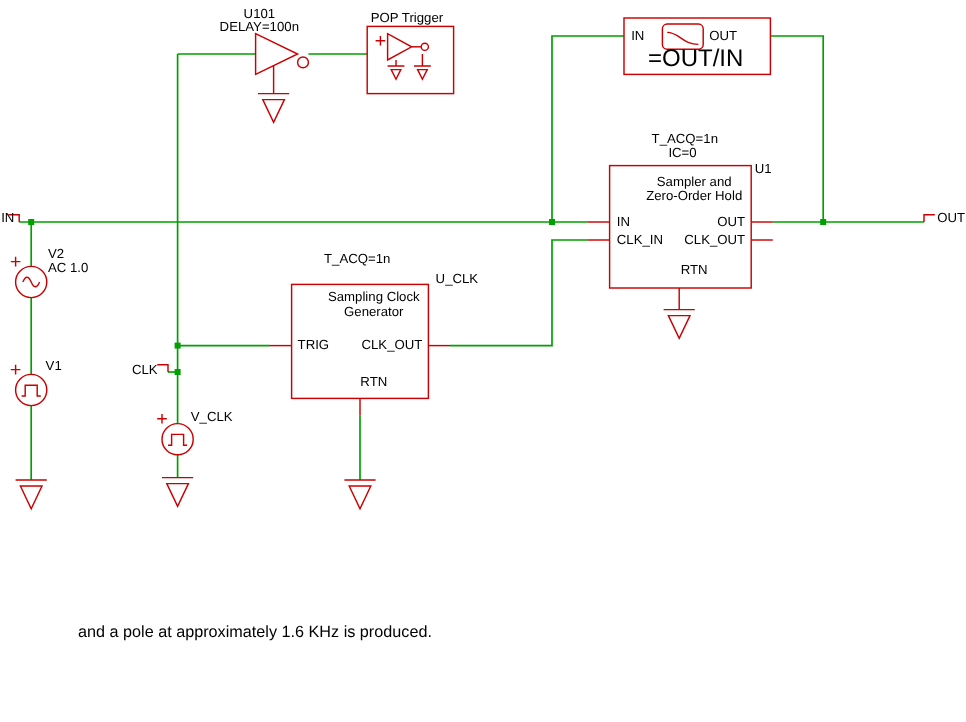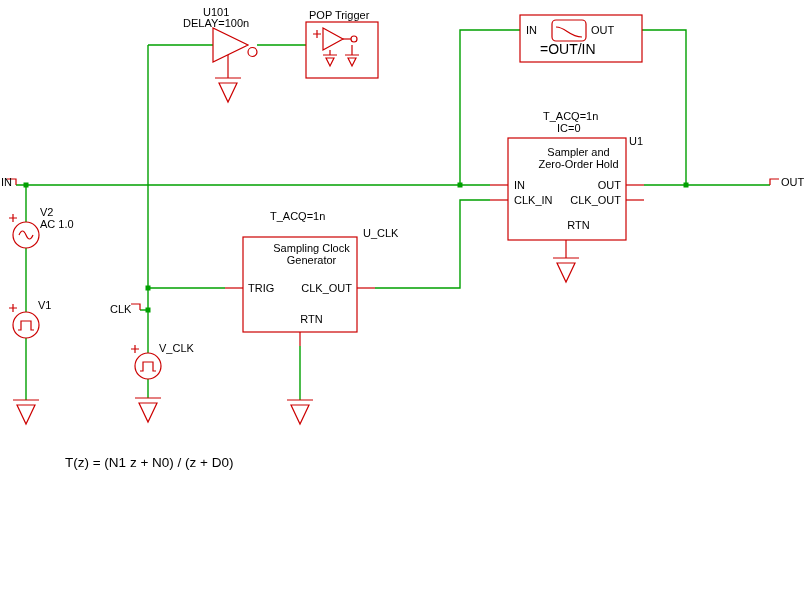--- a/index.html
+++ b/index.html
@@ -9,21 +9,21 @@
     font-family: "Liberation Sans", sans-serif;
   }
   #canvas { position: absolute; left: 0; top: 0; width: 805px; height: 496px; background: #ffffff; }
   svg.layer { position: absolute; left: 0; top: 0; }
   .lbl {
     position: absolute; font-size: 11px; line-height: 12px; color: #000;
     white-space: nowrap;
   }
   .lbl.center { text-align: center; padding-left: 23px; }
   .lbl.right { text-align: right; }
-  .expr { font-size: 14px; line-height: 15px; }
+  .expr { font-size: 20px; line-height: 15px; }
   .note {
     position: absolute; font-size: 13.5px; line-height: 16px; color: #000;
     white-space: nowrap;
   }
 </style>
 </head>
 <body>
 
 <div id="canvas">
 
@@ -164,15 +164,15 @@
 
   <div class="lbl" style="left:40px;top:206px">V2</div>
   <div class="lbl" style="left:40px;top:218px">AC 1.0</div>
   <div class="lbl" style="left:38px;top:299px">V1</div>
   <div class="lbl" style="left:159px;top:342px">V_CLK</div>
 
   <div class="lbl" style="left:1px;top:176px">IN</div>
   <div class="lbl" style="left:110px;top:303px">CLK</div>
   <div class="lbl" style="left:781px;top:176px">OUT</div>
 
-  <div class="note" style="left:65px;top:455px">T(z) = (N1 z + N0) / (z + D0)</div>
+  <div class="note" style="left:65px;top:519px">and a pole at approximately 1.6 KHz is produced.</div>
 
 </div>
 
 </body></html>

